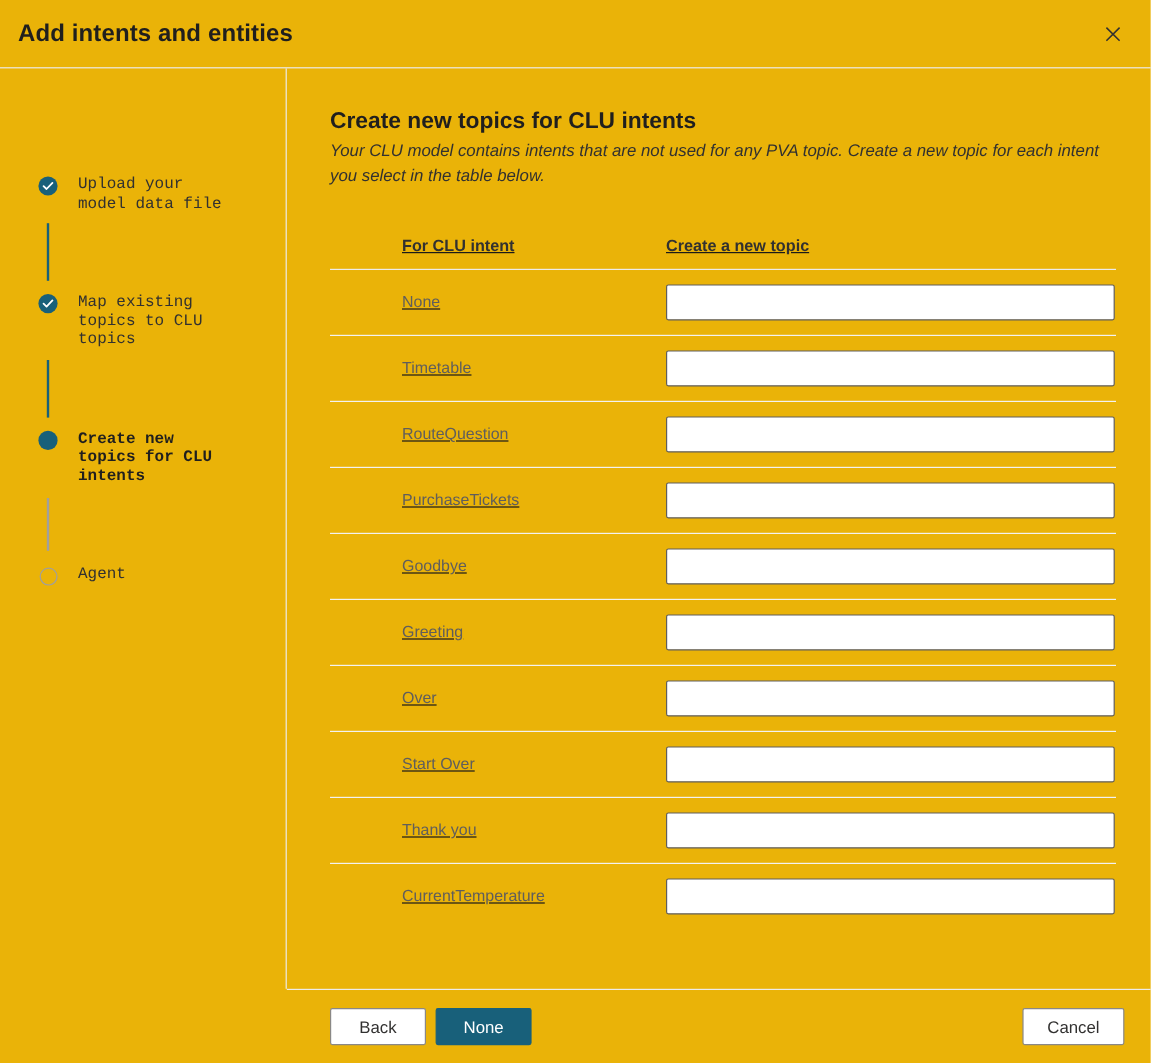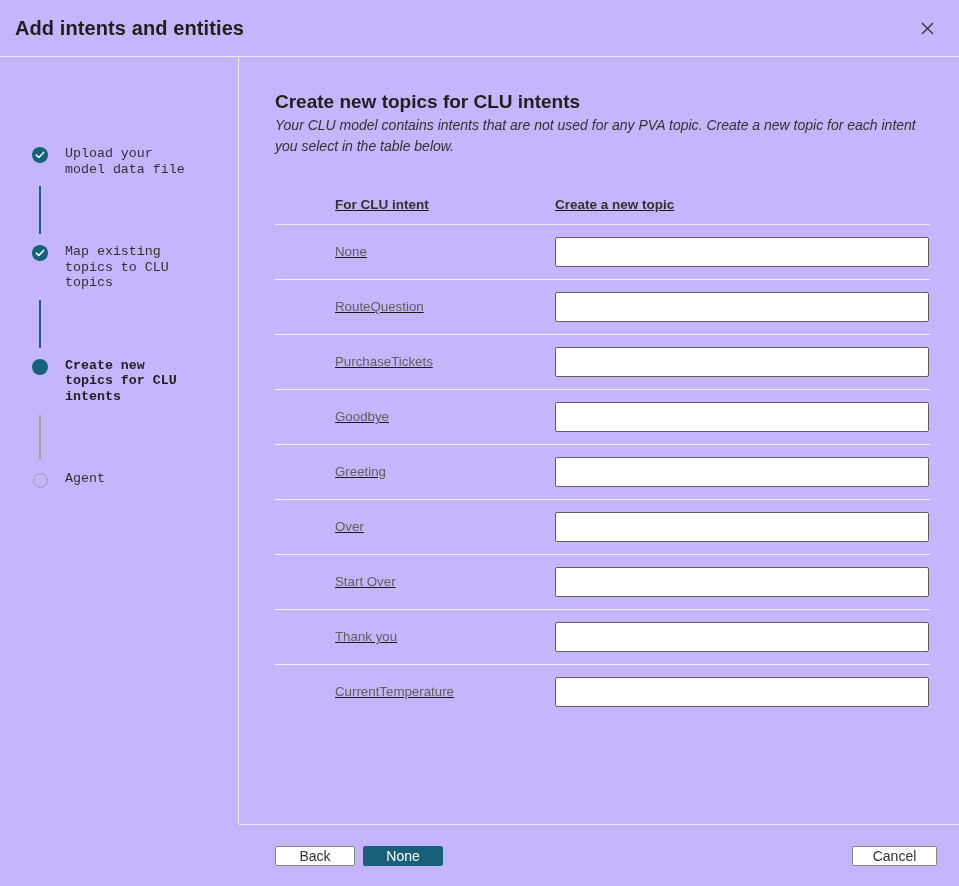--- a/index.html
+++ b/index.html
@@ -9,21 +9,21 @@
     background: #ffffff;
     font-family: "Liberation Sans", sans-serif;
     color: #1b1a19;
     overflow: hidden;
   }
 
   
   .dialog {
     position: relative;
     width: 959px; height: 886px;
-    background: #c4b5fd;
+    background: #eab308;
     display: flex;
     flex-direction: column;
   }
 
   
   .dialog-header {
     position: relative;
     height: 57px;
     flex: 0 0 57px;
     border-bottom: 1px solid #edebe9;
@@ -201,21 +201,21 @@
   
   .dialog-footer {
     flex: 0 0 62px;
     margin-left: 239px;
     border-top: 1px solid #edebe9;
     display: flex;
     align-items: center;
     padding: 0 22px 0 36px;
   }
   .btn {
-    height: 20px;
+    height: 31px;
     min-width: 80px;
     font-family: "Liberation Sans", sans-serif;
     font-size: 14px;
     border-radius: 2px;
     cursor: pointer;
     padding: 0 16px;
     line-height: 1;
   }
   .btn-secondary {
     background: #ffffff;
@@ -308,20 +308,26 @@
             </tr>
           </thead>
           <tbody>
             <tr>
               <td class="cell-intent">None</td>
               <td class="cell-topic">
                 <input class="topic-input" type="text" value="" style="">
               </td>
             </tr>
             <tr>
+              <td class="cell-intent">Timetable</td>
+              <td class="cell-topic">
+                <input class="topic-input" type="text" value="" style="">
+              </td>
+            </tr>
+            <tr>
               <td class="cell-intent">RouteQuestion</td>
               <td class="cell-topic">
                 <input class="topic-input" type="text" value="" style="">
               </td>
             </tr>
             <tr>
               <td class="cell-intent">PurchaseTickets</td>
               <td class="cell-topic">
                 <input class="topic-input" type="text" value="" style="">
               </td>

